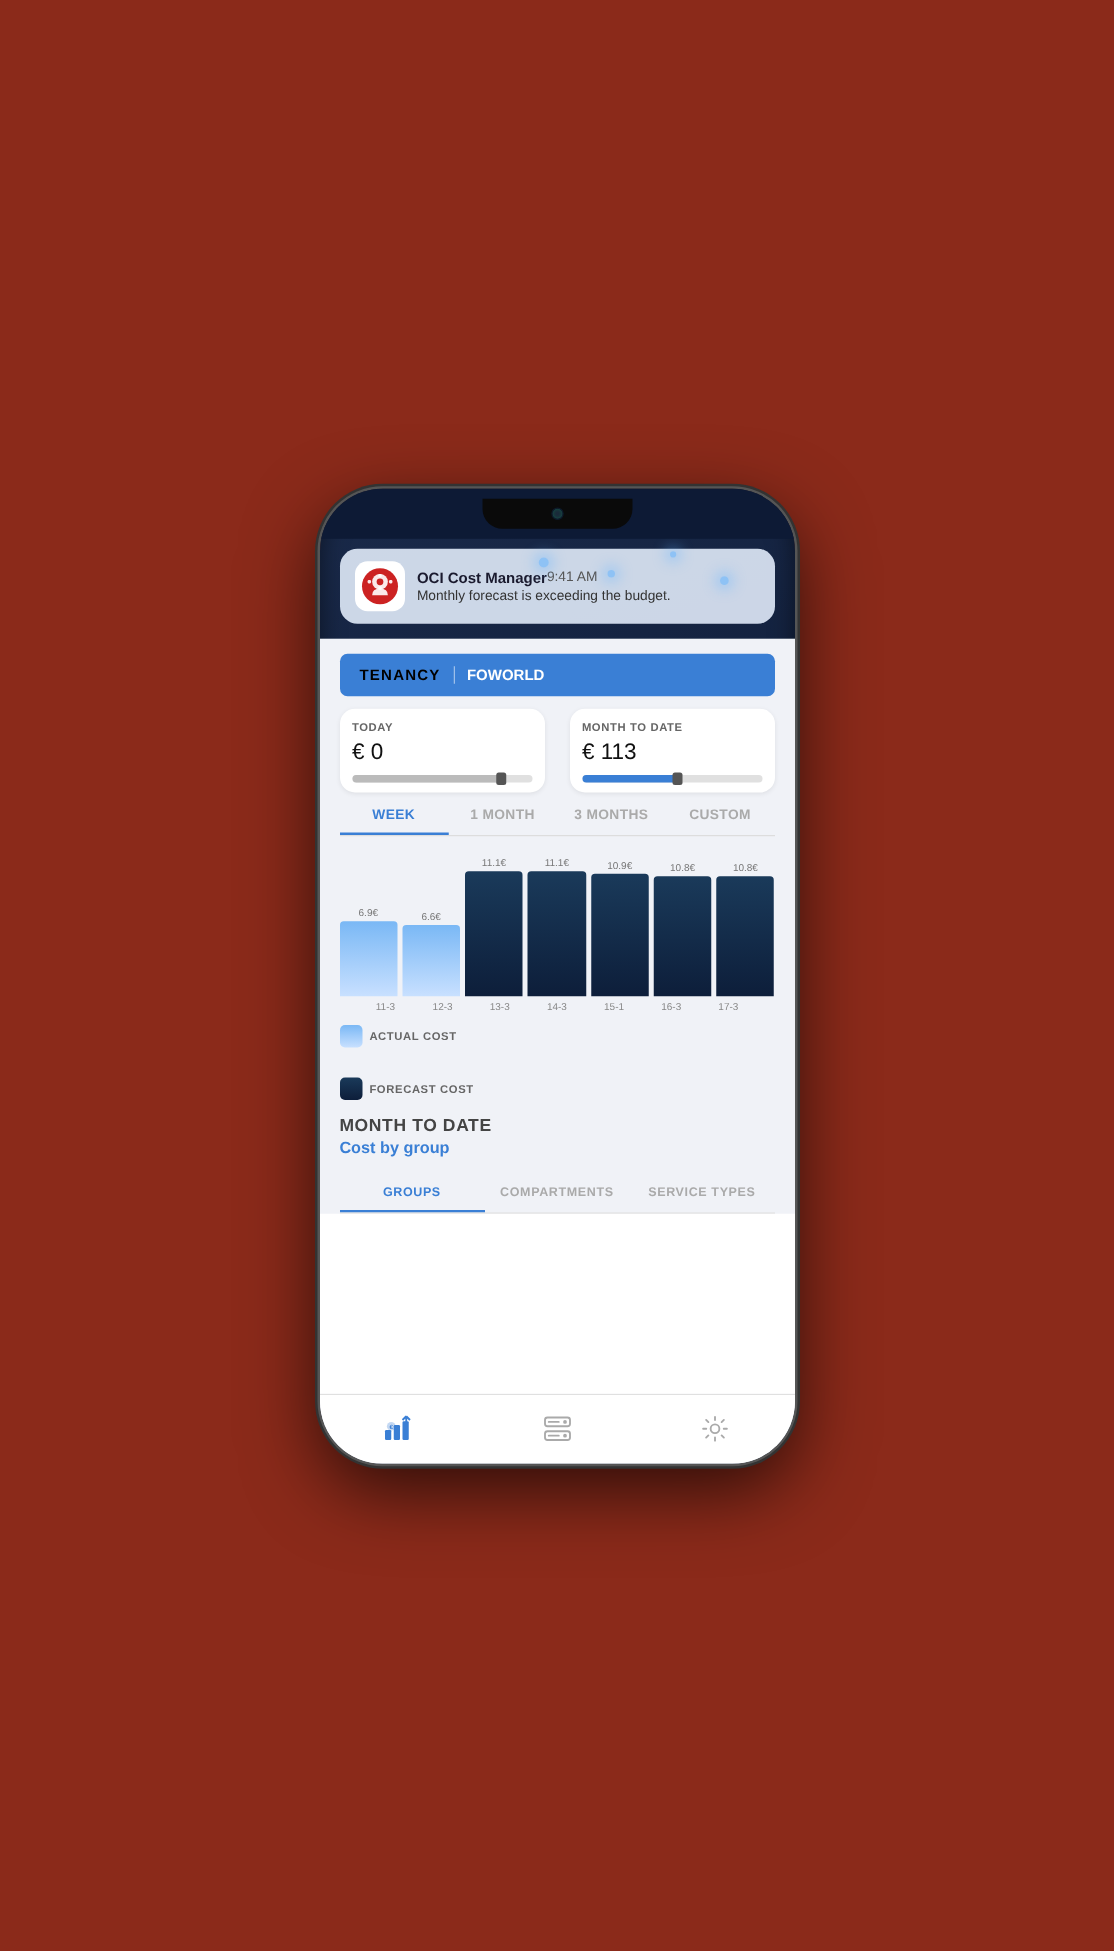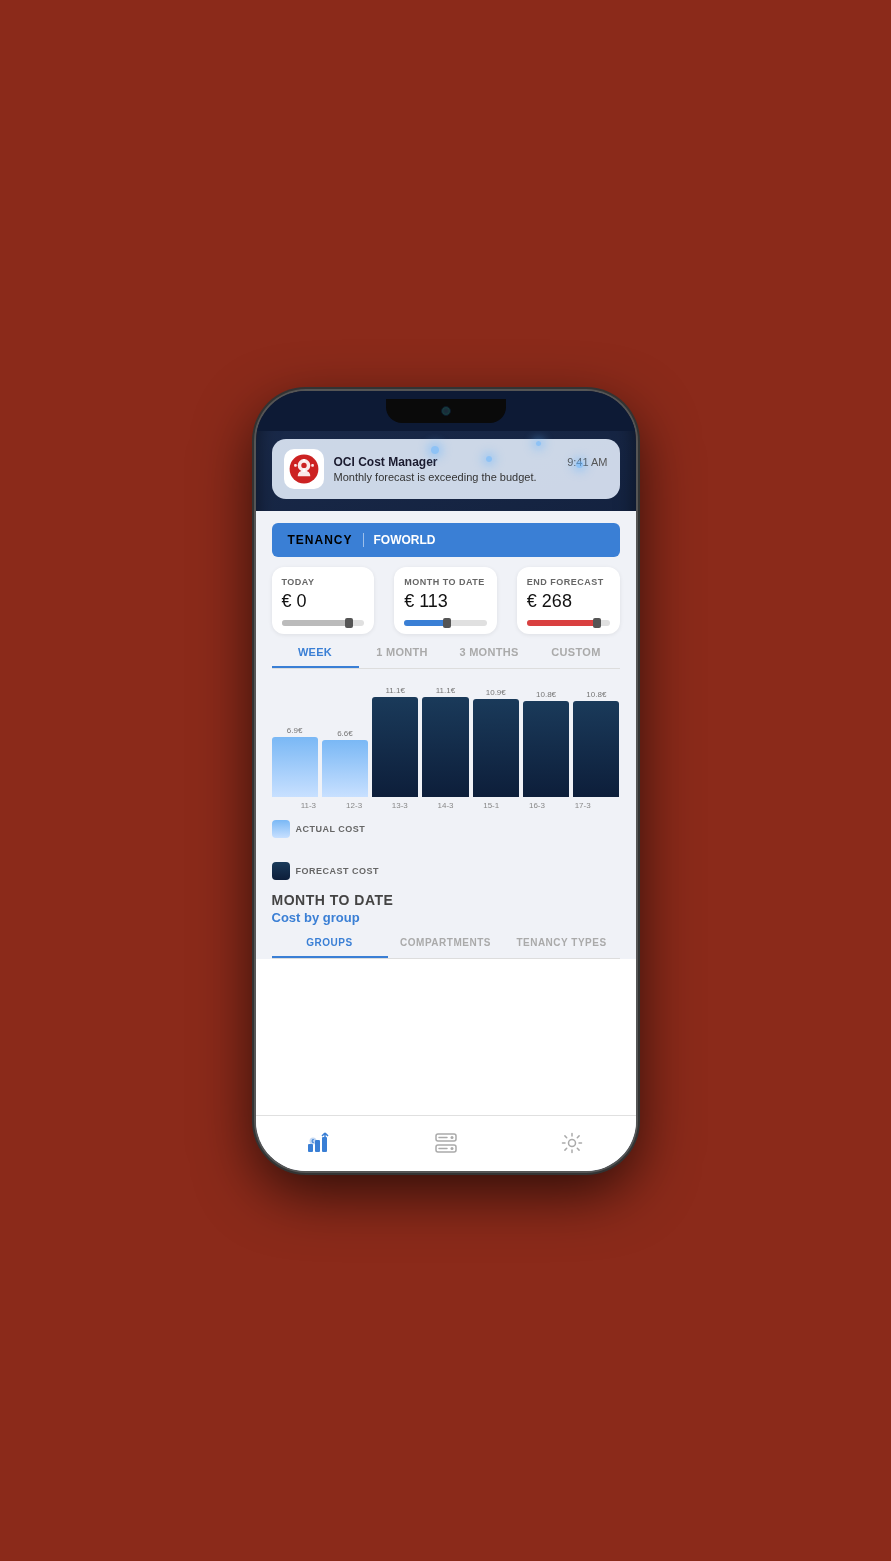--- a/index.html
+++ b/index.html
@@ -95,21 +95,21 @@
     }
     .notification-icon svg {
       width: 36px;
       height: 36px;
     }
     .notification-content {
       flex: 1;
     }
     .notification-header {
       display: flex;
-      justify-content: space-between;
+      justify-content: flex-start;
       align-items: center;
       margin-bottom: 2px;
     }
     .notification-app {
       font-size: 12px;
       font-weight: 700;
       color: #1a1a2e;
     }
     .notification-time {
       font-size: 11px;
@@ -334,21 +334,21 @@
     .mtd-subtitle {
       font-size: 13px;
       font-weight: 600;
       color: #3a7fd5;
       margin-top: 2px;
     }
 
     
     .group-tabs {
       display: flex;
-      margin: 8px 16px 0;
+      margin: 20px 16px 0;
       flex-shrink: 0;
     }
     .group-tab {
       flex: 1;
       text-align: center;
       font-size: 10px;
       font-weight: 700;
       color: #aaa;
       padding-bottom: 8px;
       cursor: pointer;
@@ -441,27 +441,20 @@
         <div class="cost-card-value">€ 0</div>
         <div class="progress-bar-bg">
           <div class="progress-bar-fill fill-gray"></div>
         </div>
       </div>
       <div class="cost-card">
         <div class="cost-card-label">MONTH TO DATE</div>
         <div class="cost-card-value">€ 113</div>
         <div class="progress-bar-bg">
           <div class="progress-bar-fill fill-blue"></div>
-        </div>
-      </div>
-      <div class="cost-card">
-        <div class="cost-card-label">END FORECAST</div>
-        <div class="cost-card-value">€ 268</div>
-        <div class="progress-bar-bg">
-          <div class="progress-bar-fill fill-red"></div>
         </div>
       </div>
     </div>
 
     <div class="time-tabs">
       <div class="time-tab active">WEEK</div>
       <div class="time-tab">1 MONTH</div>
       <div class="time-tab">3 MONTHS</div>
       <div class="time-tab">CUSTOM</div>
     </div>
@@ -521,21 +514,21 @@
     </div>
 
     <div class="mtd-section">
       <div class="mtd-title">MONTH TO DATE</div>
       <div class="mtd-subtitle">Cost by group</div>
     </div>
 
     <div class="group-tabs">
       <div class="group-tab active">GROUPS</div>
       <div class="group-tab">COMPARTMENTS</div>
-      <div class="group-tab">TENANCY TYPES</div>
+      <div class="group-tab">SERVICE TYPES</div>
     </div>
     <div class="group-tabs-underline"></div>
 
     <div style="flex:1; background:white;"></div>
 
     <div class="bottom-nav">
       <div class="nav-item">
         <svg width="26" height="26" viewBox="0 0 26 26">
 
           <rect x="2" y="14" width="5" height="8" rx="1" fill="#3a7fd5"></rect>

